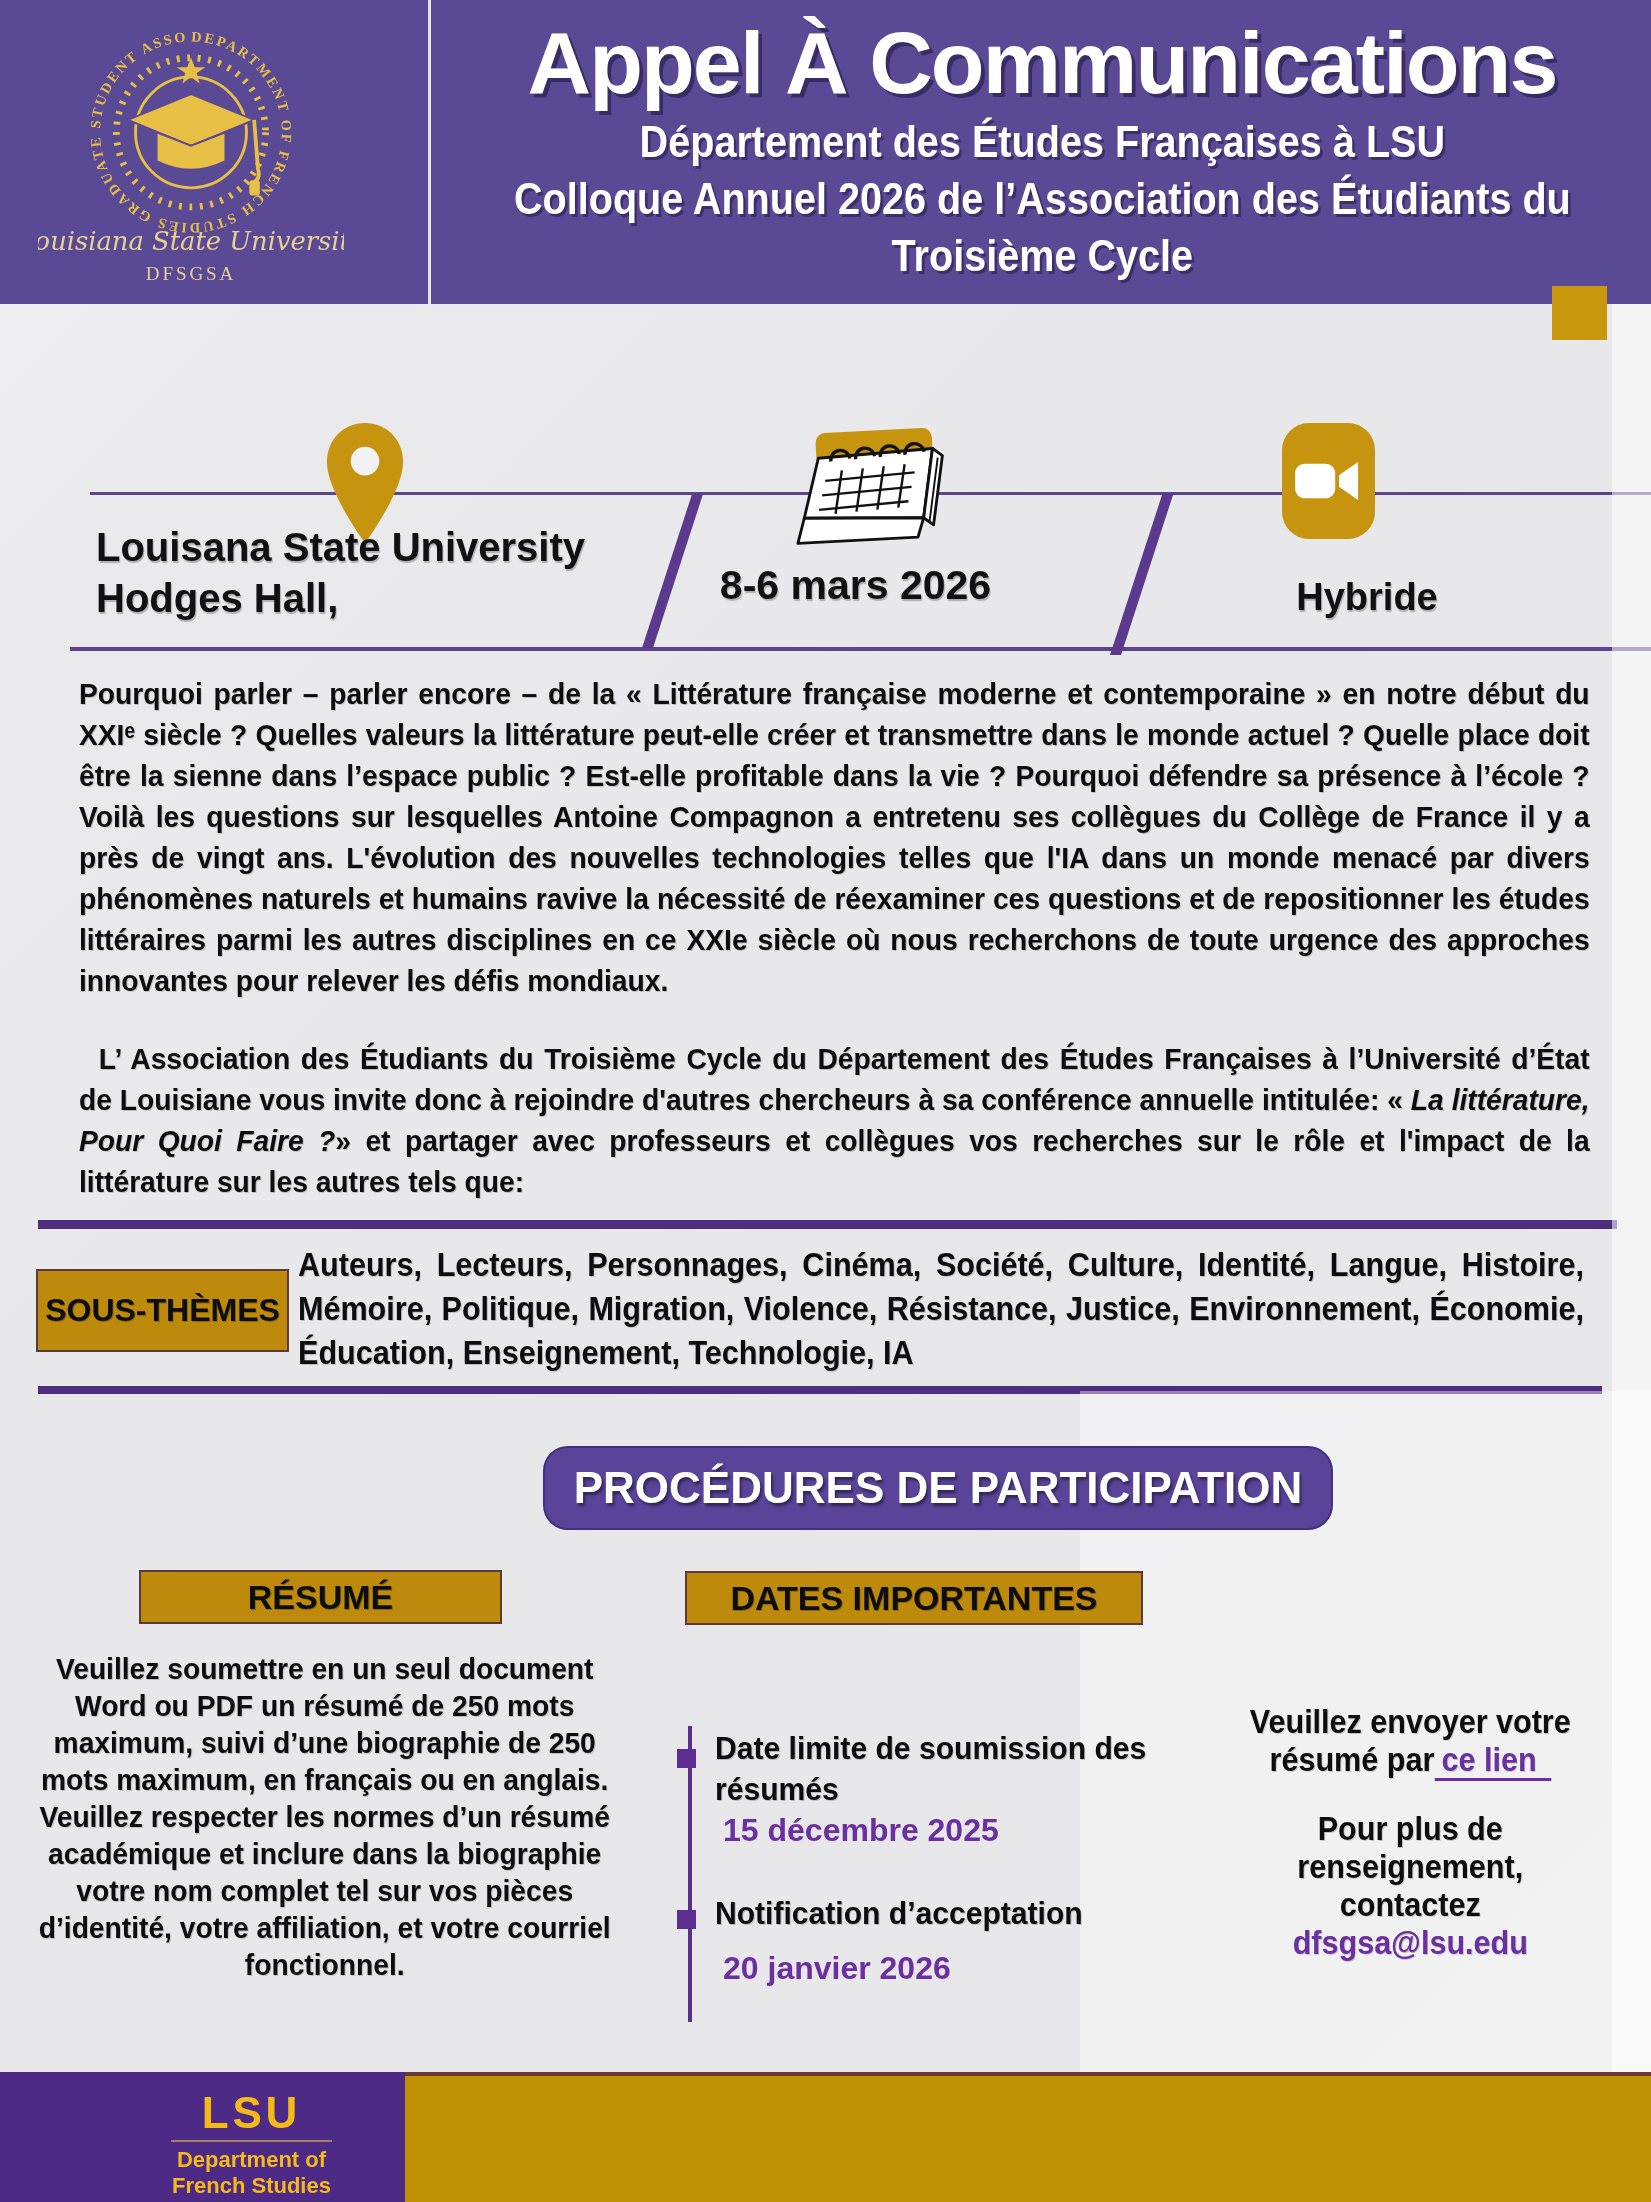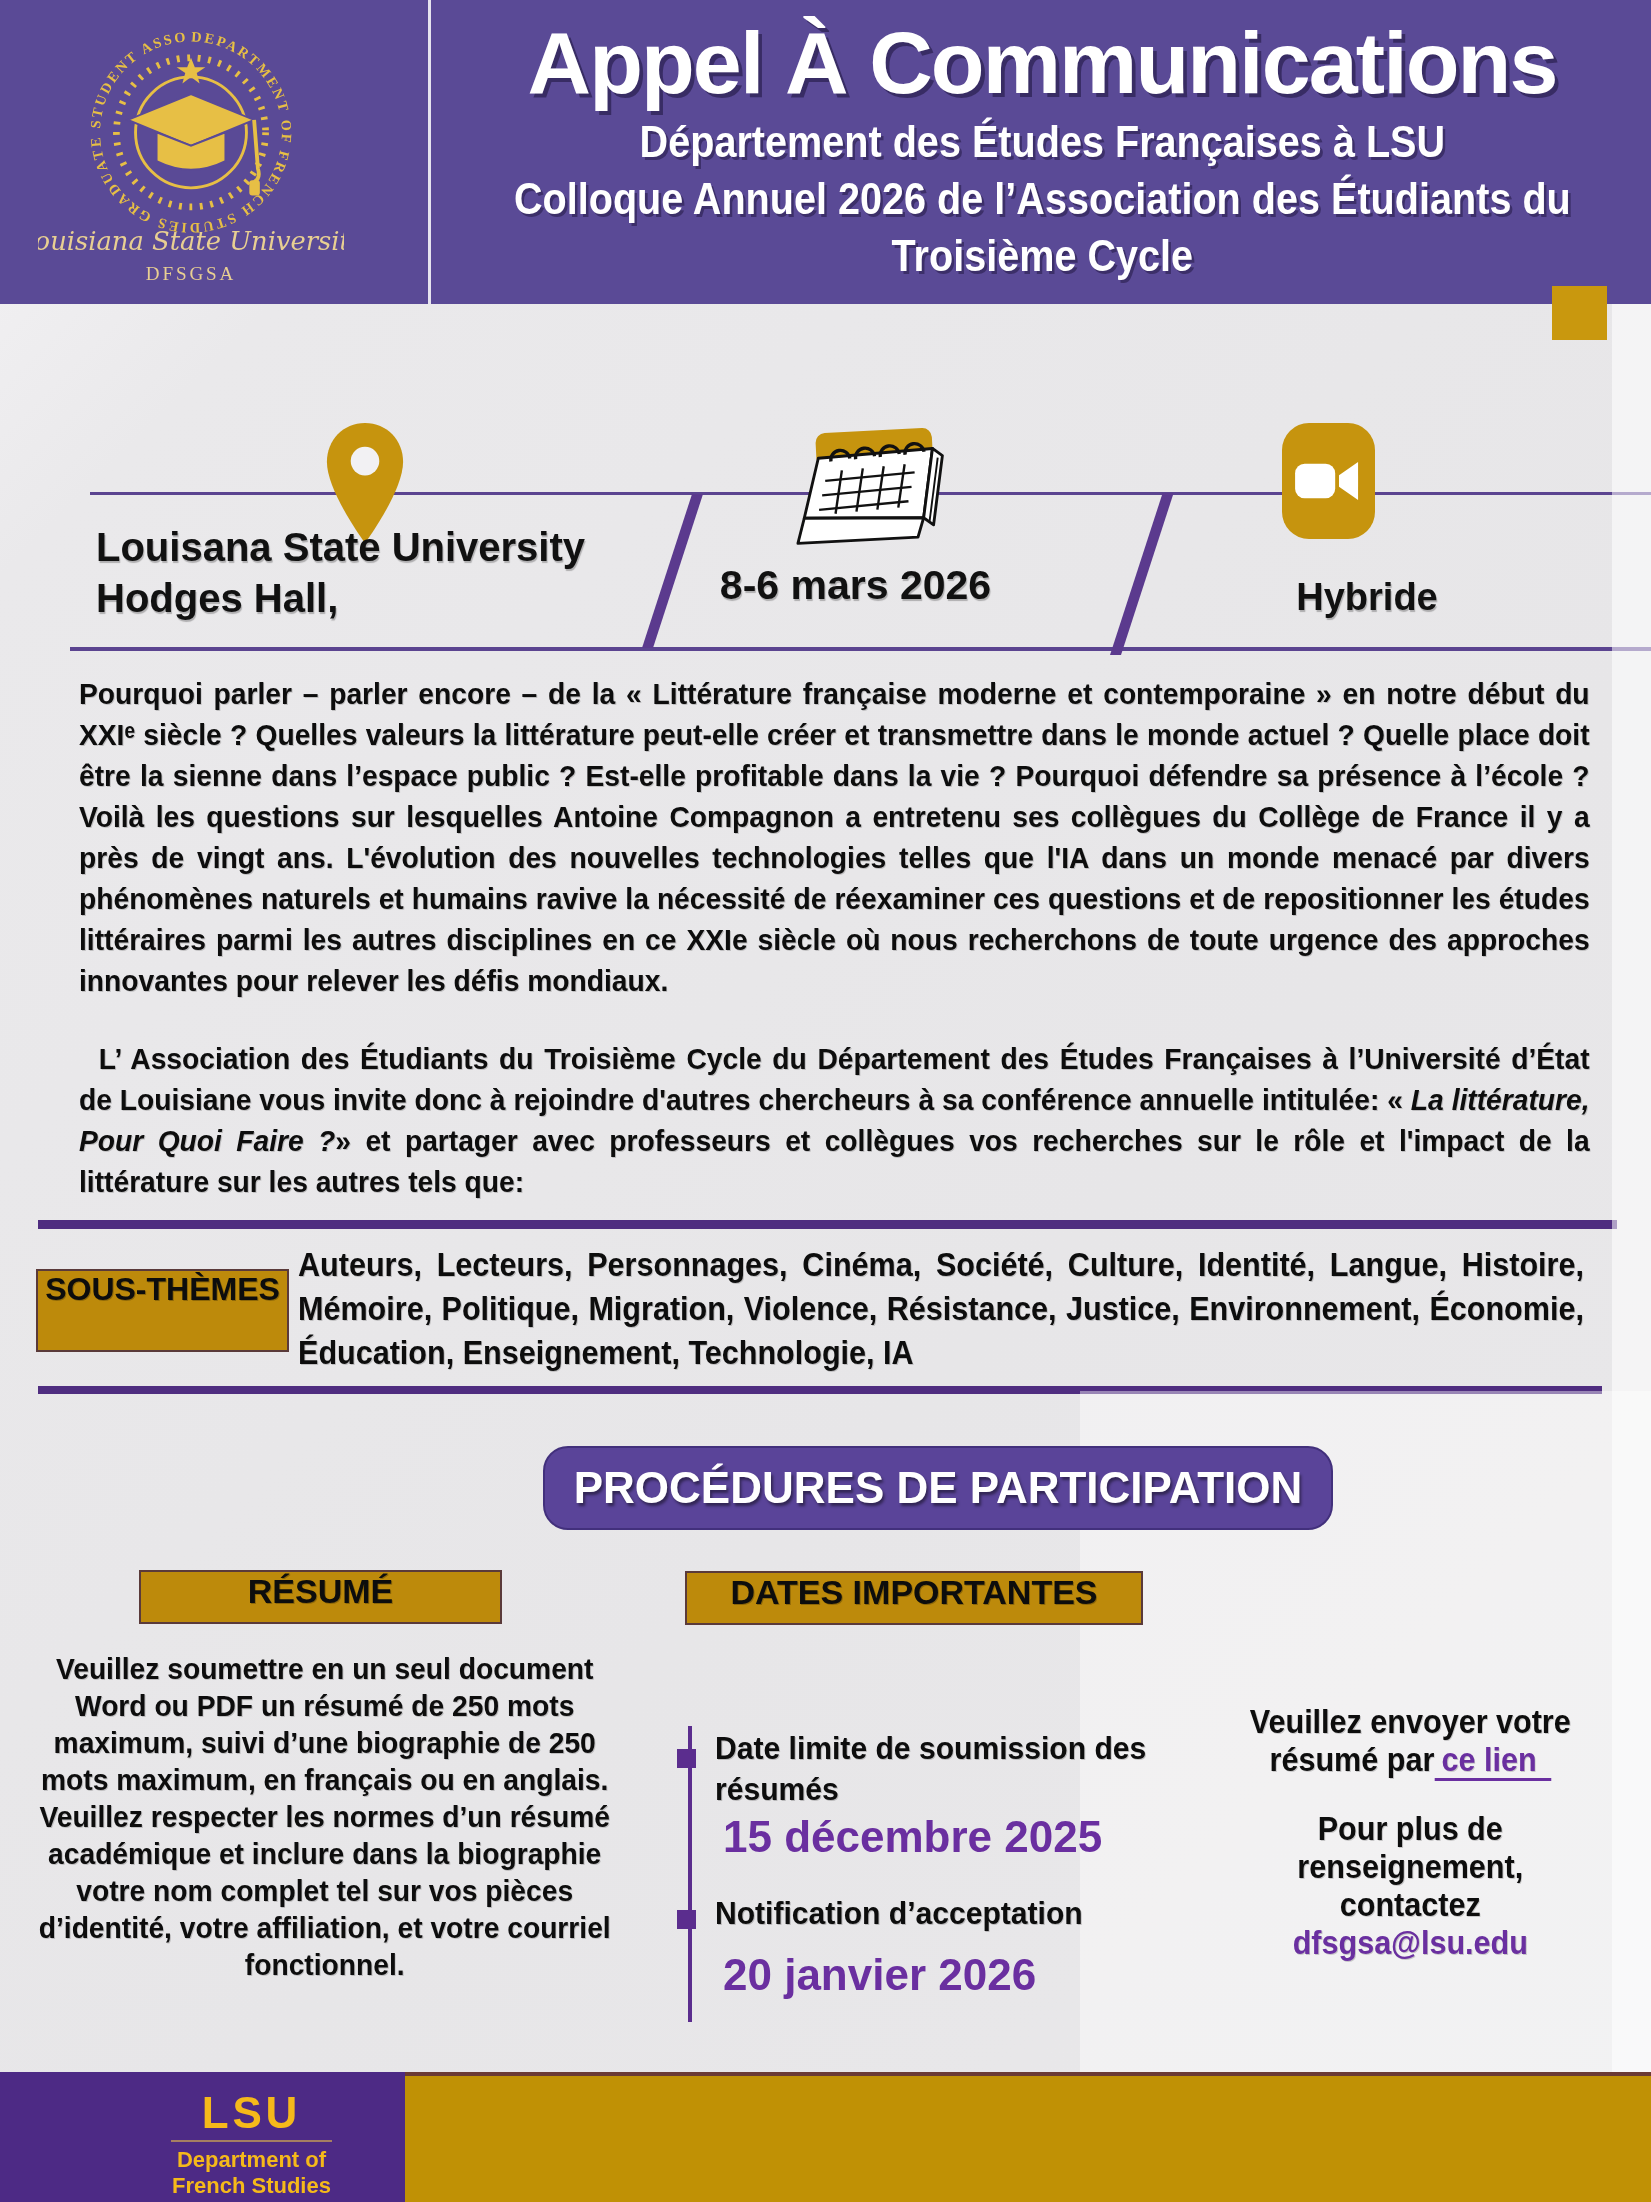--- a/index.html
+++ b/index.html
@@ -40,21 +40,21 @@
   
   .cond{transform:scaleX(.94);transform-origin:0 0;}
   .para{left:79px;width:1607px;font-size:30px;font-weight:bold;color:#0d0d0d;line-height:41px;
         text-align:justify;text-shadow:1px 1px 0 rgba(0,0,0,.18);}
   .para1{top:673px;}
   .para2{top:1038px;text-indent:21px;}
   .rule{background:#4f2d80;}
   .rule1{left:38px;top:1220px;width:1579px;height:8.6px;}
   .rule2{left:38px;top:1386px;width:1564px;height:7.6px;}
   .goldbox{background:#bd8a0b;border:2.9px solid #5a3a3a;box-sizing:border-box;
-           display:flex;align-items:flex-start;justify-content:center;color:#0d0d0d;font-weight:bold;
+           display:flex;align-items:center;justify-content:center;color:#0d0d0d;font-weight:bold;
            text-shadow:1px 1px 0 rgba(0,0,0,.25);}
   .subthemes-box{left:36px;top:1269px;width:253px;height:83px;font-size:32px;}
   .subthemes-text{left:298px;top:1243px;width:1368px;font-size:32.5px;font-weight:bold;color:#0d0d0d;
                   line-height:44px;text-align:justify;text-shadow:1px 1px 0 rgba(0,0,0,.18);}
   .light-band{left:1080px;top:1391px;width:572px;height:682px;background:rgba(255,255,255,.42);}
   .right-strip{left:1612px;top:304px;width:40px;height:1768px;background:rgba(255,255,255,.55);}
   
   .proc-box{left:543px;top:1446px;width:790px;height:84px;background:#5a4499;border:2.9px solid #42307c;
             border-radius:25px;box-sizing:border-box;display:flex;align-items:center;justify-content:center;
             color:#fff;font-size:44px;font-weight:bold;text-shadow:1.9px 2.9px 2.9px rgba(0,0,0,.45);}
@@ -62,21 +62,21 @@
   .dates-box{left:685px;top:1571px;width:458px;height:54px;font-size:34px;}
   .addr-box{left:1191px;top:1568px;width:437px;height:55px;font-size:34px;}
   .res-body{left:38px;top:1650px;width:610px;text-align:center;font-size:30px;font-weight:bold;
             color:#0d0d0d;line-height:37px;text-shadow:1px 1px 0 rgba(0,0,0,.18);}
   .dates-vline{left:688px;top:1726px;width:3.8px;height:296px;background:#5b2d8e;}
   .bullet{width:19px;height:19px;background:#5b2d8e;}
   .bullet1{left:677px;top:1749px;}
   .bullet2{left:677px;top:1910px;}
   .date-label{left:715px;width:478px;font-size:32px;font-weight:bold;color:#0d0d0d;line-height:41px;
               text-shadow:1px 1px 0 rgba(0,0,0,.2);}
-  .date-val{left:723px;font-size:44px;font-weight:bold;color:#6a2fa0;}
+  .date-val{left:723px;font-size:32px;font-weight:bold;color:#6a2fa0;}
   .dl1{top:1728px;} .dv1{top:1812px;} .dl2{top:1893px;} .dv2{top:1950px;}
   .addr-body{left:1195px;top:1703px;width:458px;text-align:center;font-size:32.5px;font-weight:bold;
              color:#0d0d0d;line-height:38px;text-shadow:1px 1px 0 rgba(0,0,0,.18);}
   .addr-link{color:#6a2fa0;text-decoration:none;border-bottom:3.8px solid #6a2fa0;
              padding:0 15.3px 1px 7.6px;display:inline-block;line-height:32.5px;}
   .addr-block2{width:344px;margin:29px auto 0;}
   .addr-email{color:#6a2fa0;margin-top:0;}
   
   .footer-purple{left:0;top:2072px;width:405px;height:130px;background:#4d2a85;}
   .footer-gold{left:405px;top:2072px;width:1246px;height:130px;background:#c09105;

